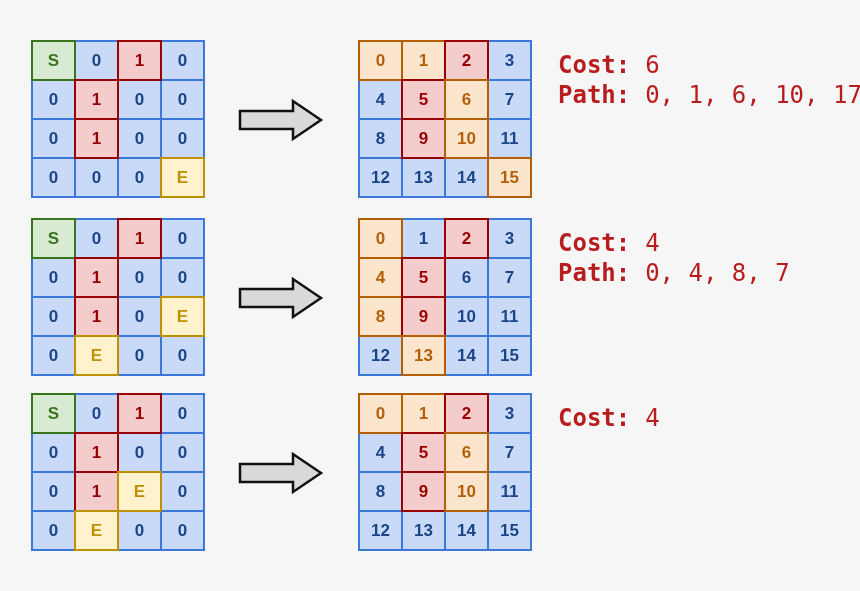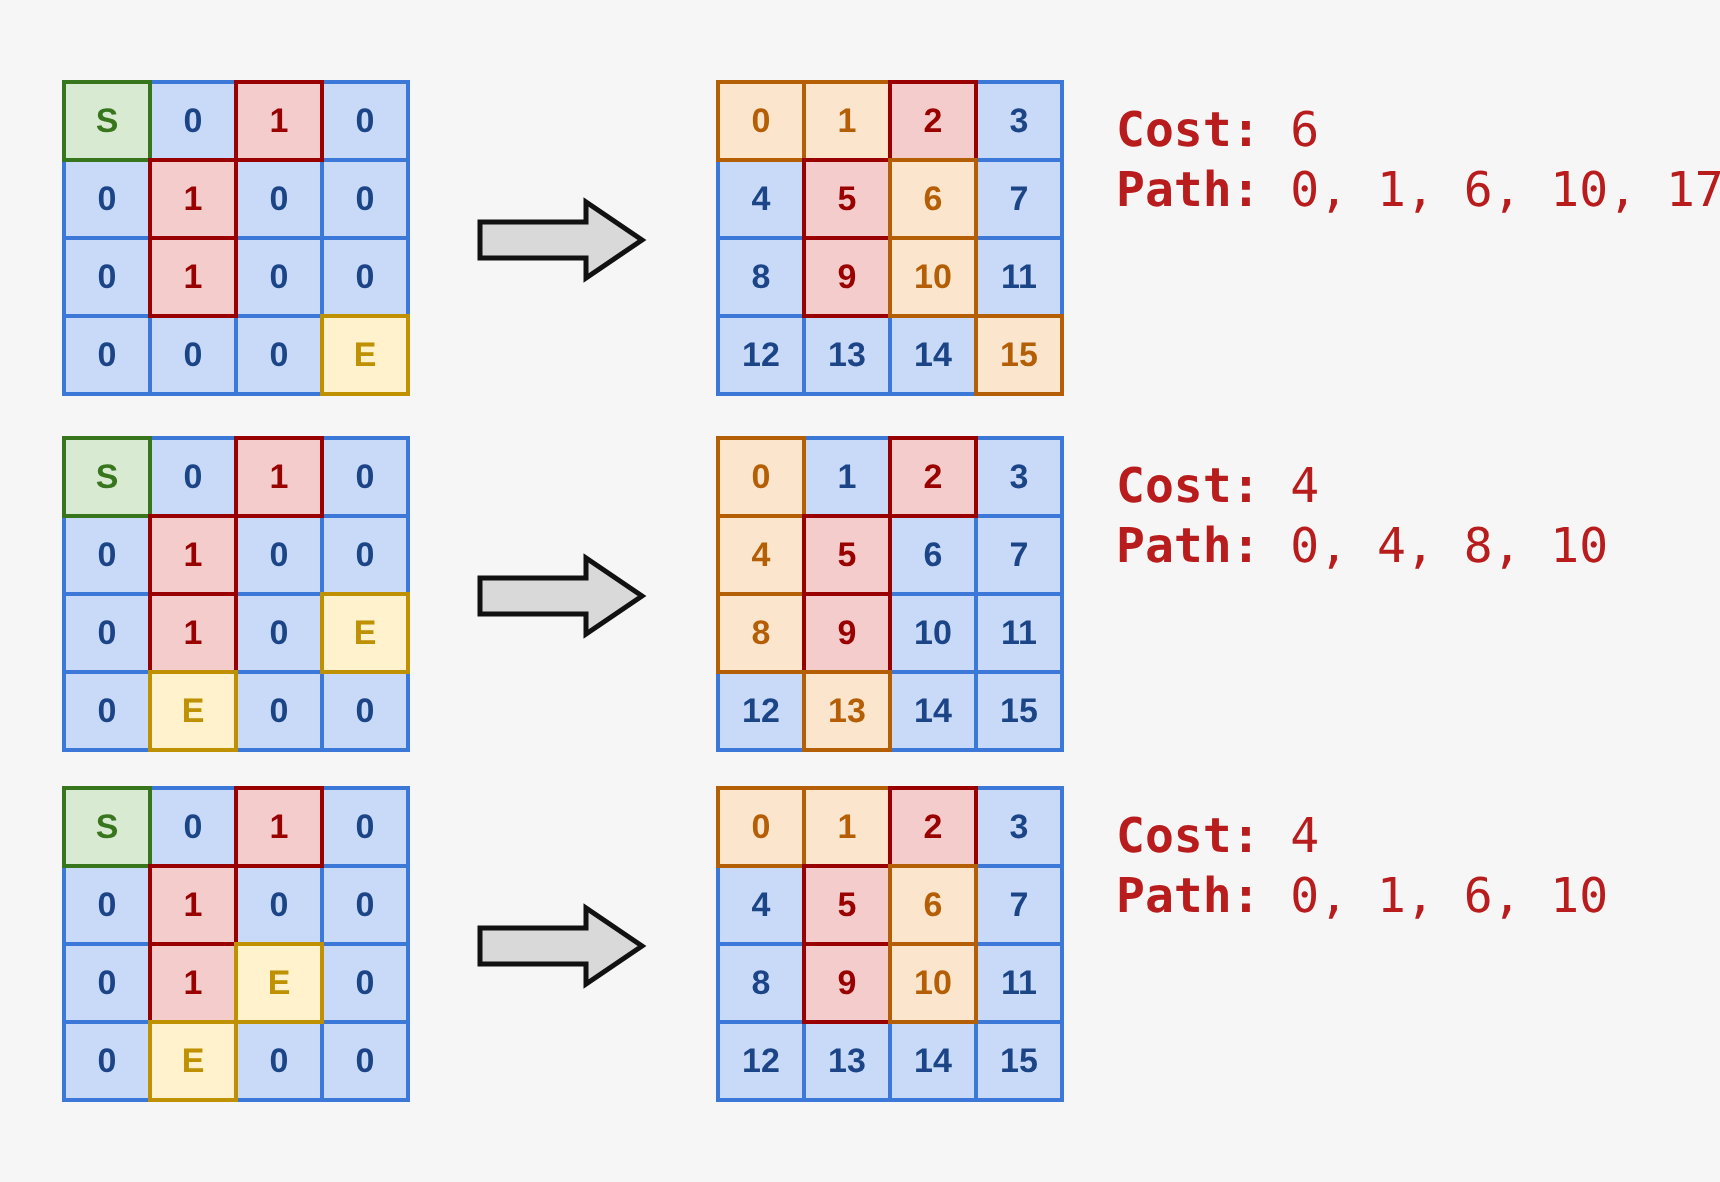--- a/index.html
+++ b/index.html
@@ -153,21 +153,21 @@
         </div>
         <div class="grid-row">
           <div class="cell blue">12</div>
           <div class="cell orange">13</div>
           <div class="cell blue">14</div>
           <div class="cell blue">15</div>
         </div>
       </div>
     <div class="result">
       <div><span class="lbl">Cost:</span><span class="val">4</span></div>
-      <div><span class="lbl">Path:</span><span class="val">0, 4, 8, 10</span></div>
+      <div><span class="lbl">Path:</span><span class="val">0, 4, 8, 7</span></div>
     </div>
   </div>
 
   <div class="example" style="top:391px">
     <div class="grid in-grid">
         <div class="grid-row">
           <div class="cell green">S</div>
           <div class="cell blue">0</div>
           <div class="cell red">1</div>
           <div class="cell blue">0</div>
@@ -215,17 +215,16 @@
         </div>
         <div class="grid-row">
           <div class="cell blue">12</div>
           <div class="cell blue">13</div>
           <div class="cell blue">14</div>
           <div class="cell blue">15</div>
         </div>
       </div>
     <div class="result">
       <div><span class="lbl">Cost:</span><span class="val">4</span></div>
-      <div><span class="lbl">Path:</span><span class="val">0, 1, 6, 10</span></div>
     </div>
   </div>
 
 </div>
 
 </body></html>

